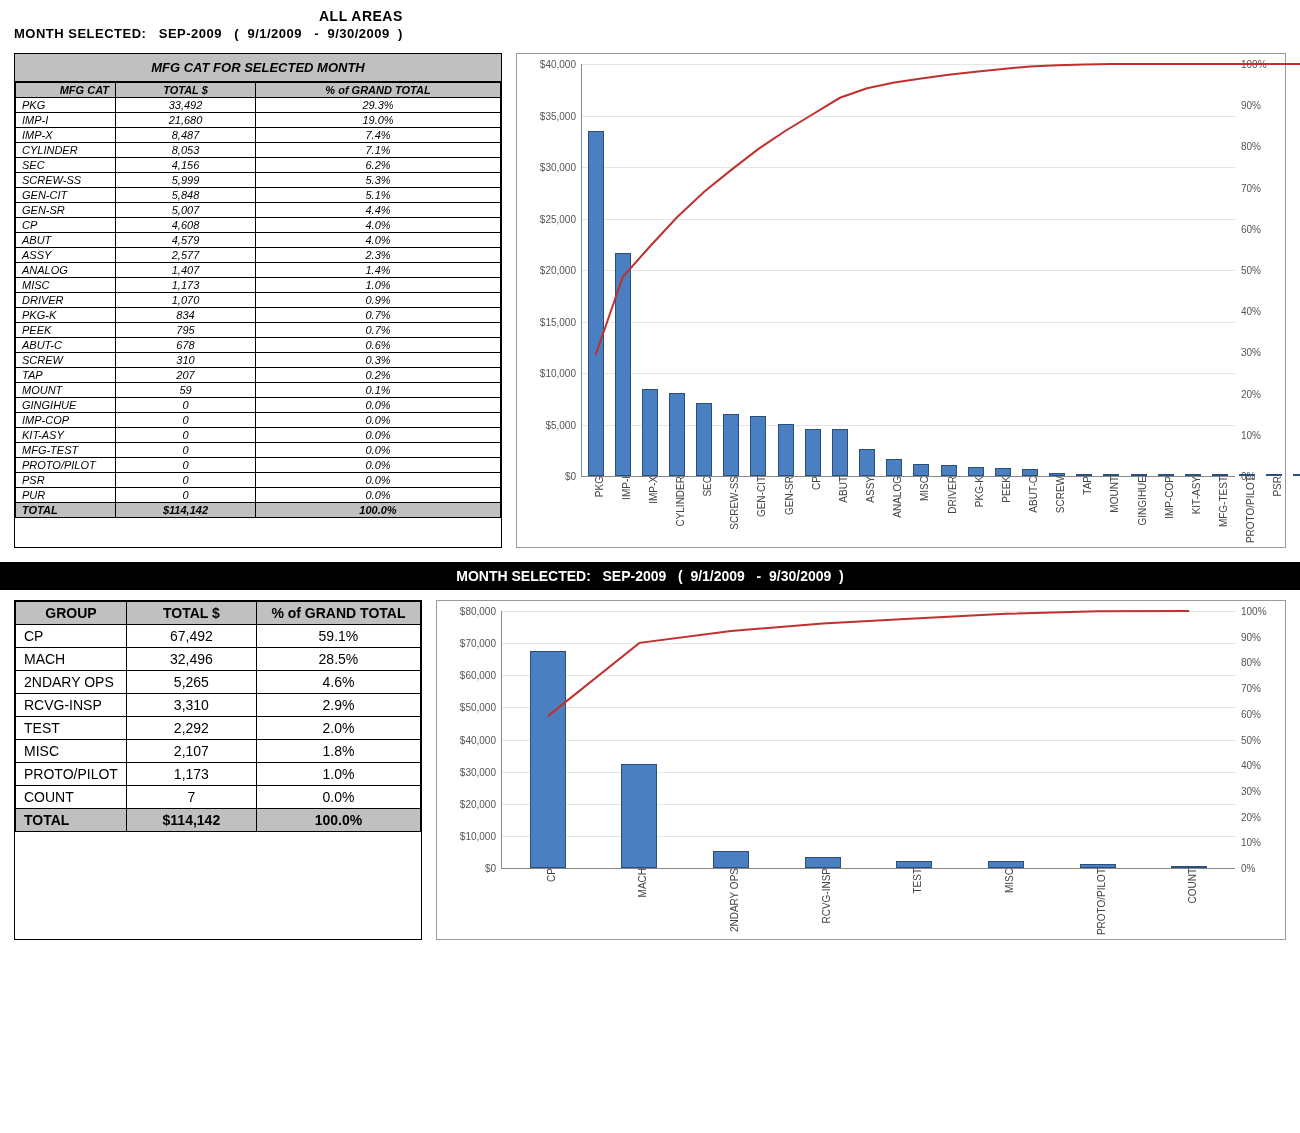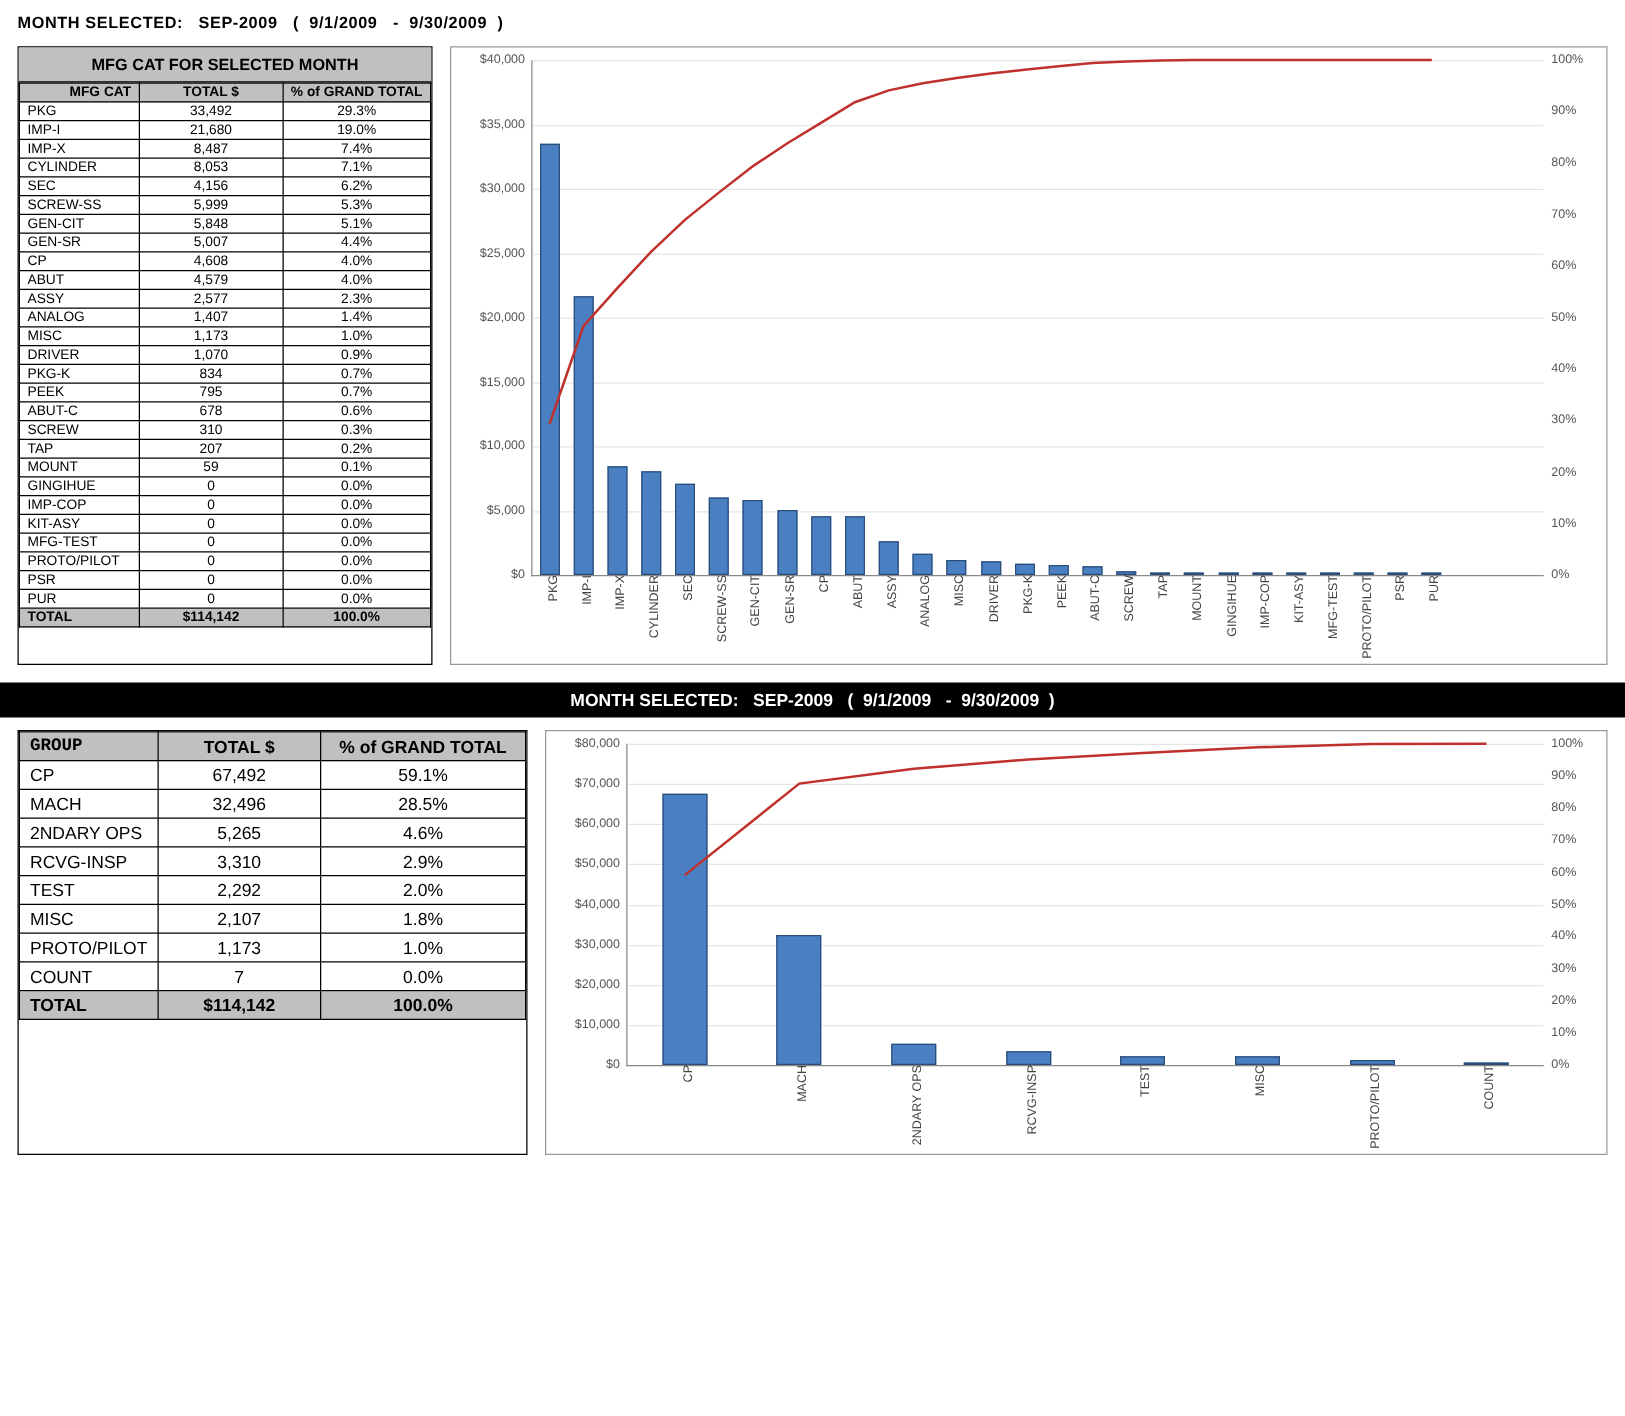--- a/index.html
+++ b/index.html
@@ -26,26 +26,27 @@
 .yr{position:absolute;left:100%;padding-left:6px;font-size:10px;color:#555;transform:translateY(50%);}
 .grid{position:absolute;left:0;right:0;border-top:1px solid #e5e5e5;}
 .xl{position:absolute;top:100%;transform-origin:top left;transform:rotate(-90deg) translate(-100%,-50%);font-size:10px;color:#444;white-space:nowrap;padding-top:6px;}
 .blackbar{background:#000;color:#fff;text-align:center;font-weight:700;font-size:14px;padding:6px 0;margin:4px 0 10px;}
 </style>
 </head>
 <body>
 
 <div class="hdr">
   <div class="hdr-r">
+    <div>ALL AREAS</div>
     <div class="sub">MONTH SELECTED:&nbsp;&nbsp;&nbsp;SEP-2009&nbsp;&nbsp;&nbsp;(&nbsp;&nbsp;9/1/2009&nbsp;&nbsp;&nbsp;-&nbsp;&nbsp;9/30/2009&nbsp;&nbsp;)</div>
   </div>
 </div>
 
 <div class="section">
-  <div class="tbl-wrap" style="width:332px;">
+  <div class="tbl-wrap" style="width:488px;font-style:italic;">
     <div class="tbl-title">MFG CAT FOR SELECTED MONTH</div>
     <table class="tbl" id="tbl1">
       <thead>
           <tr>
         <th style="width:100px;text-align:right;">MFG CAT</th>
         <th style="width:140px;">TOTAL $</th>
         <th>% of GRAND TOTAL</th>
       </tr>
         </thead>
       <tbody>
@@ -283,21 +284,21 @@
   </div>
 </div>
 
 <div class="blackbar">MONTH SELECTED:&nbsp;&nbsp;&nbsp;SEP-2009&nbsp;&nbsp;&nbsp;(&nbsp;&nbsp;9/1/2009&nbsp;&nbsp;&nbsp;-&nbsp;&nbsp;9/30/2009&nbsp;&nbsp;)</div>
 
 <div class="section">
   <div class="tbl-wrap" style="width:408px;">
     <table class="tbl t2" id="tbl2">
       <thead>
           <tr>
-        <th style="width:110px;text-align:left;font-family:Liberation Mono, monospace;">GROUP</th>
+        <th style="width:110px;text-align:center;">GROUP</th>
         <th style="width:130px;">TOTAL $</th>
         <th>% of GRAND TOTAL</th>
       </tr>
         </thead>
       <tbody>
           <tr>
             <td class="name">CP</td>
             <td class="num">67,492</td>
             <td class="num">59.1%</td>
           </tr>

